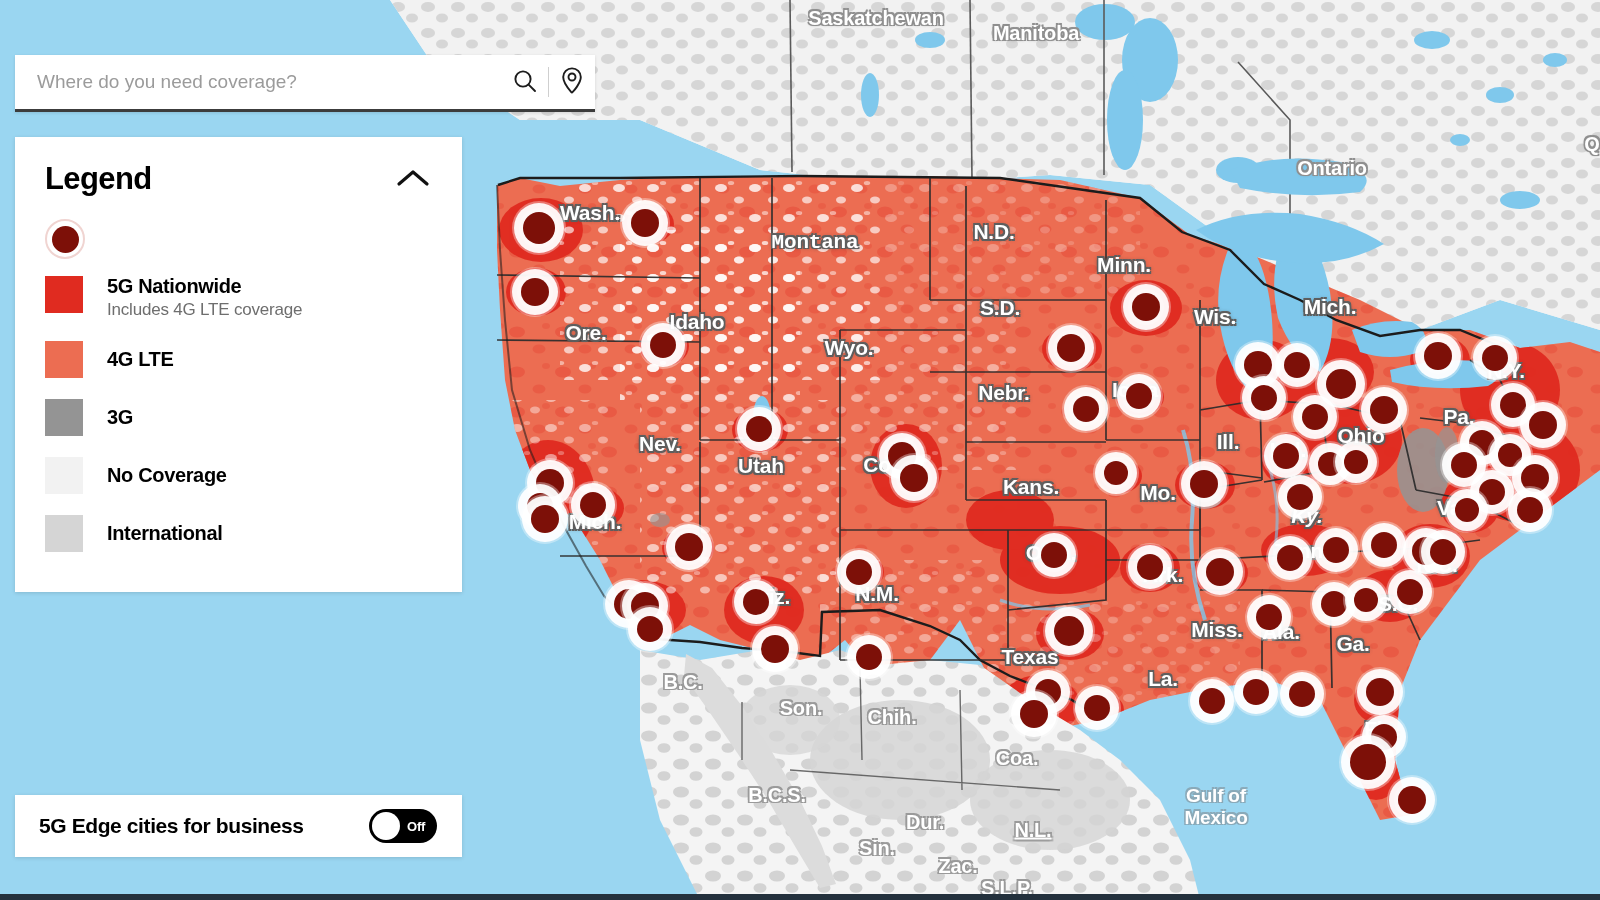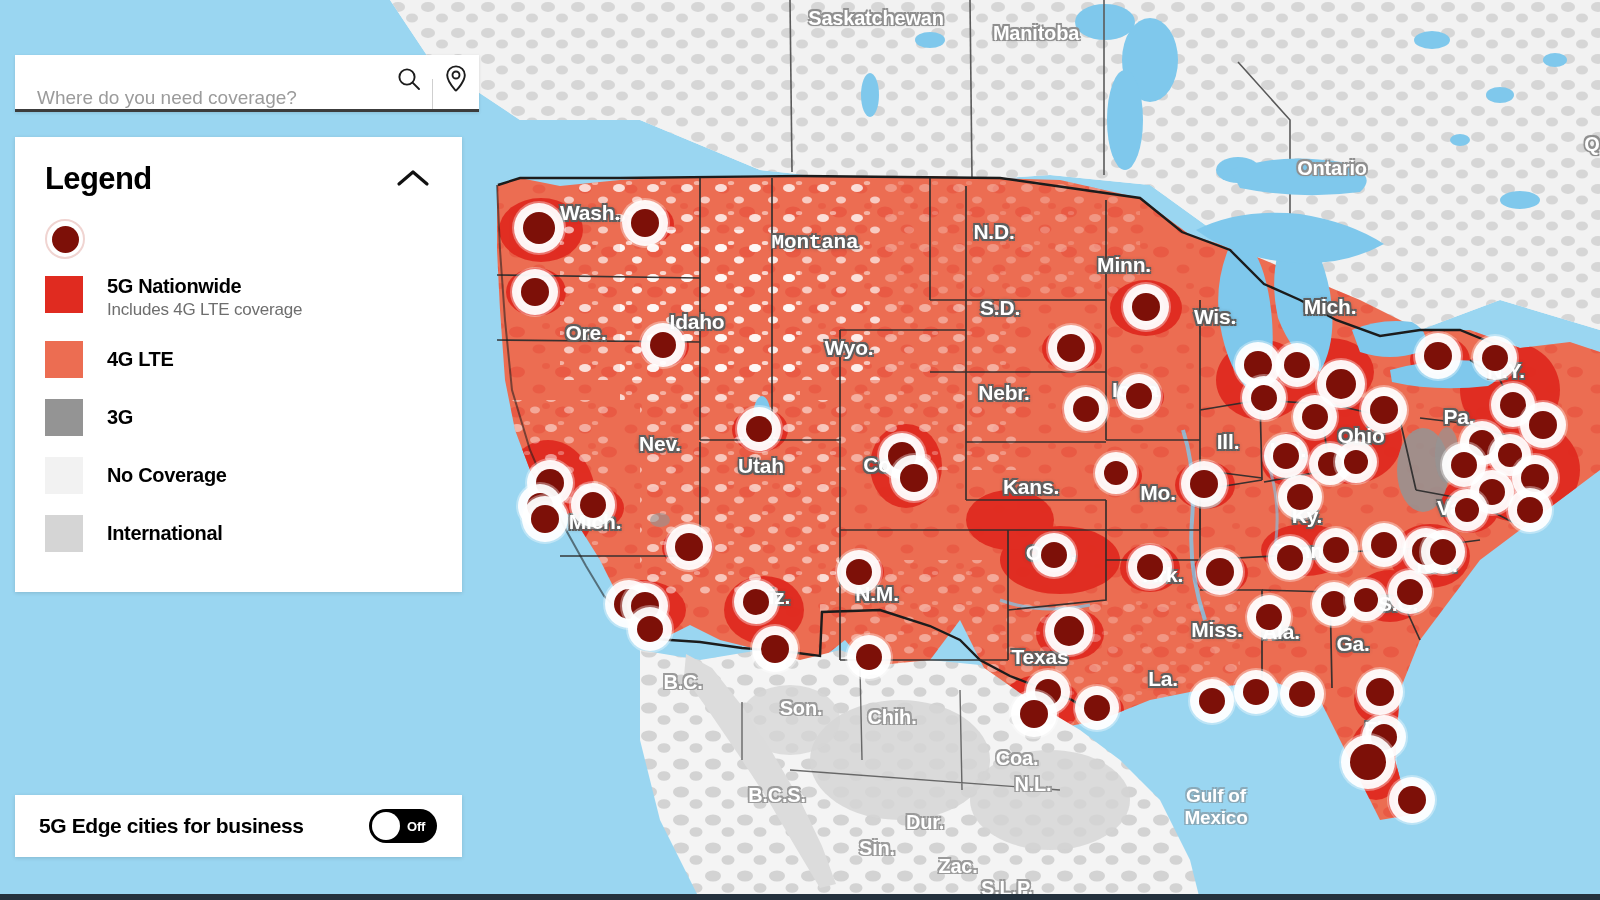--- a/index.html
+++ b/index.html
@@ -59,24 +59,24 @@
     box-shadow:
       0 0 0 4px rgba(255,255,255,.30),
       0 0 0 9px rgba(255,255,255,.92),
       0 0 0 11px rgba(255,255,255,.35);
     pointer-events:none;
   }
 
   
   #search-bar {
     position:absolute; left:15px; top:55px;
-    width:464px; height:57px;
+    width:580px; height:57px;
     background:#fff;
     border-bottom:3px solid #3c3c3c;
-    display:flex; align-items:flex-end;
+    display:flex; align-items:center;
     box-shadow:0 1px 3px rgba(0,0,0,.12);
     z-index:40;
   }
   #search-input {
     flex:1; border:0; outline:0;
     font-family:"Liberation Sans", sans-serif;
     font-size:19px; color:#333;
     padding:0 14px 0 22px; background:transparent;
   }
   #search-input::placeholder { color:#9b9b9b; }
@@ -362,46 +362,46 @@
       <div class="map-label lbl-state" style="left: 1459px; top: 417px;">Pa.</div>
       <div class="map-label lbl-state" style="left: 1506px; top: 371px;">N.Y.</div>
       <div class="map-label lbl-state" style="left: 660px; top: 444px;">Nev.</div>
       <div class="map-label lbl-state" style="left: 761px; top: 466px;">Utah</div>
       <div class="map-label lbl-state" style="left: 889px; top: 465px;">Colo.</div>
       <div class="map-label lbl-state" style="left: 1031px; top: 487px;">Kans.</div>
       <div class="map-label lbl-state" style="left: 1158px; top: 493px;">Mo.</div>
       <div class="map-label lbl-state" style="left: 1228px; top: 442px;">Ill.</div>
       <div class="map-label lbl-state" style="left: 1288px; top: 450px;">Ind.</div>
       <div class="map-label lbl-state" style="left: 1361px; top: 436px;">Ohio</div>
-      <div class="map-label lbl-state" style="left: 1307px; top: 516px;">Ky.</div>
+      <div class="map-label lbl-state" style="left: 1307px; top: 516px; font-style: italic;">Ky.</div>
       <div class="map-label lbl-state" style="left: 1452px; top: 508px;">Va.</div>
       <div class="map-label lbl-state" style="left: 595px; top: 522px;">Mich.</div>
       <div class="map-label lbl-state" style="left: 1051px; top: 553px;">Okla.</div>
       <div class="map-label lbl-state" style="left: 1163px; top: 575px;">Ark.</div>
       <div class="map-label lbl-state" style="left: 1302px; top: 551px;">Tenn.</div>
       <div class="map-label lbl-state" style="left: 1437px; top: 565px;">N.C.</div>
       <div class="map-label lbl-state" style="left: 1398px; top: 604px;">S.C.</div>
       <div class="map-label lbl-state" style="left: 768px; top: 597px;">Ariz.</div>
       <div class="map-label lbl-state" style="left: 877px; top: 594px;">N.M.</div>
       <div class="map-label lbl-state" style="left: 1217px; top: 630px;">Miss.</div>
       <div class="map-label lbl-state" style="left: 1281px; top: 632px;">Ala.</div>
       <div class="map-label lbl-state" style="left: 1353px; top: 644px;">Ga.</div>
-      <div class="map-label lbl-state" style="left: 1030px; top: 657px; margin-left: 10px;">Texas</div>
+      <div class="map-label lbl-state" style="left: 1030px; top: 657px;">Texas</div>
       <div class="map-label lbl-state" style="left: 1163px; top: 679px;">La.</div>
       <div class="map-label lbl-state" style="left: 1382px; top: 729px;">Fla.</div>
       <div class="map-label lbl-prov" style="left: 876px; top: 18px;">Saskatchewan</div>
       <div class="map-label lbl-prov" style="left: 1036px; top: 33px;">Manitoba</div>
       <div class="map-label lbl-prov" style="left: 1332px; top: 168px;">Ontario</div>
       <div class="map-label lbl-prov" style="left: 1592px; top: 144px;">Q</div>
       <div class="map-label lbl-mx" style="left: 683px; top: 682px;">B.C.</div>
       <div class="map-label lbl-mx" style="left: 801px; top: 708px;">Son.</div>
       <div class="map-label lbl-mx" style="left: 892px; top: 717px;">Chih.</div>
       <div class="map-label lbl-mx" style="left: 985px; top: 758px; margin-left: 32px;">Coa.</div>
       <div class="map-label lbl-mx" style="left: 777px; top: 795px;">B.C.S.</div>
-      <div class="map-label lbl-mx" style="left: 1033px; top: 784px;">N.L.</div>
+      <div class="map-label lbl-mx" style="left: 1033px; top: 830px; text-decoration: underline;">N.L.</div>
       <div class="map-label lbl-mx" style="left: 925px; top: 822px;">Dur.</div>
       <div class="map-label lbl-mx" style="left: 877px; top: 848px;">Sin.</div>
       <div class="map-label lbl-mx" style="left: 958px; top: 866px;">Zac.</div>
       <div class="map-label lbl-mx" style="left: 1007px; top: 888px;">S.L.P.</div>
       <div class="map-label lbl-water" style="left: 1216px; top: 807px;">
         <div>Gulf of</div>
         <div>Mexico</div>
       </div>
     </div>
 

